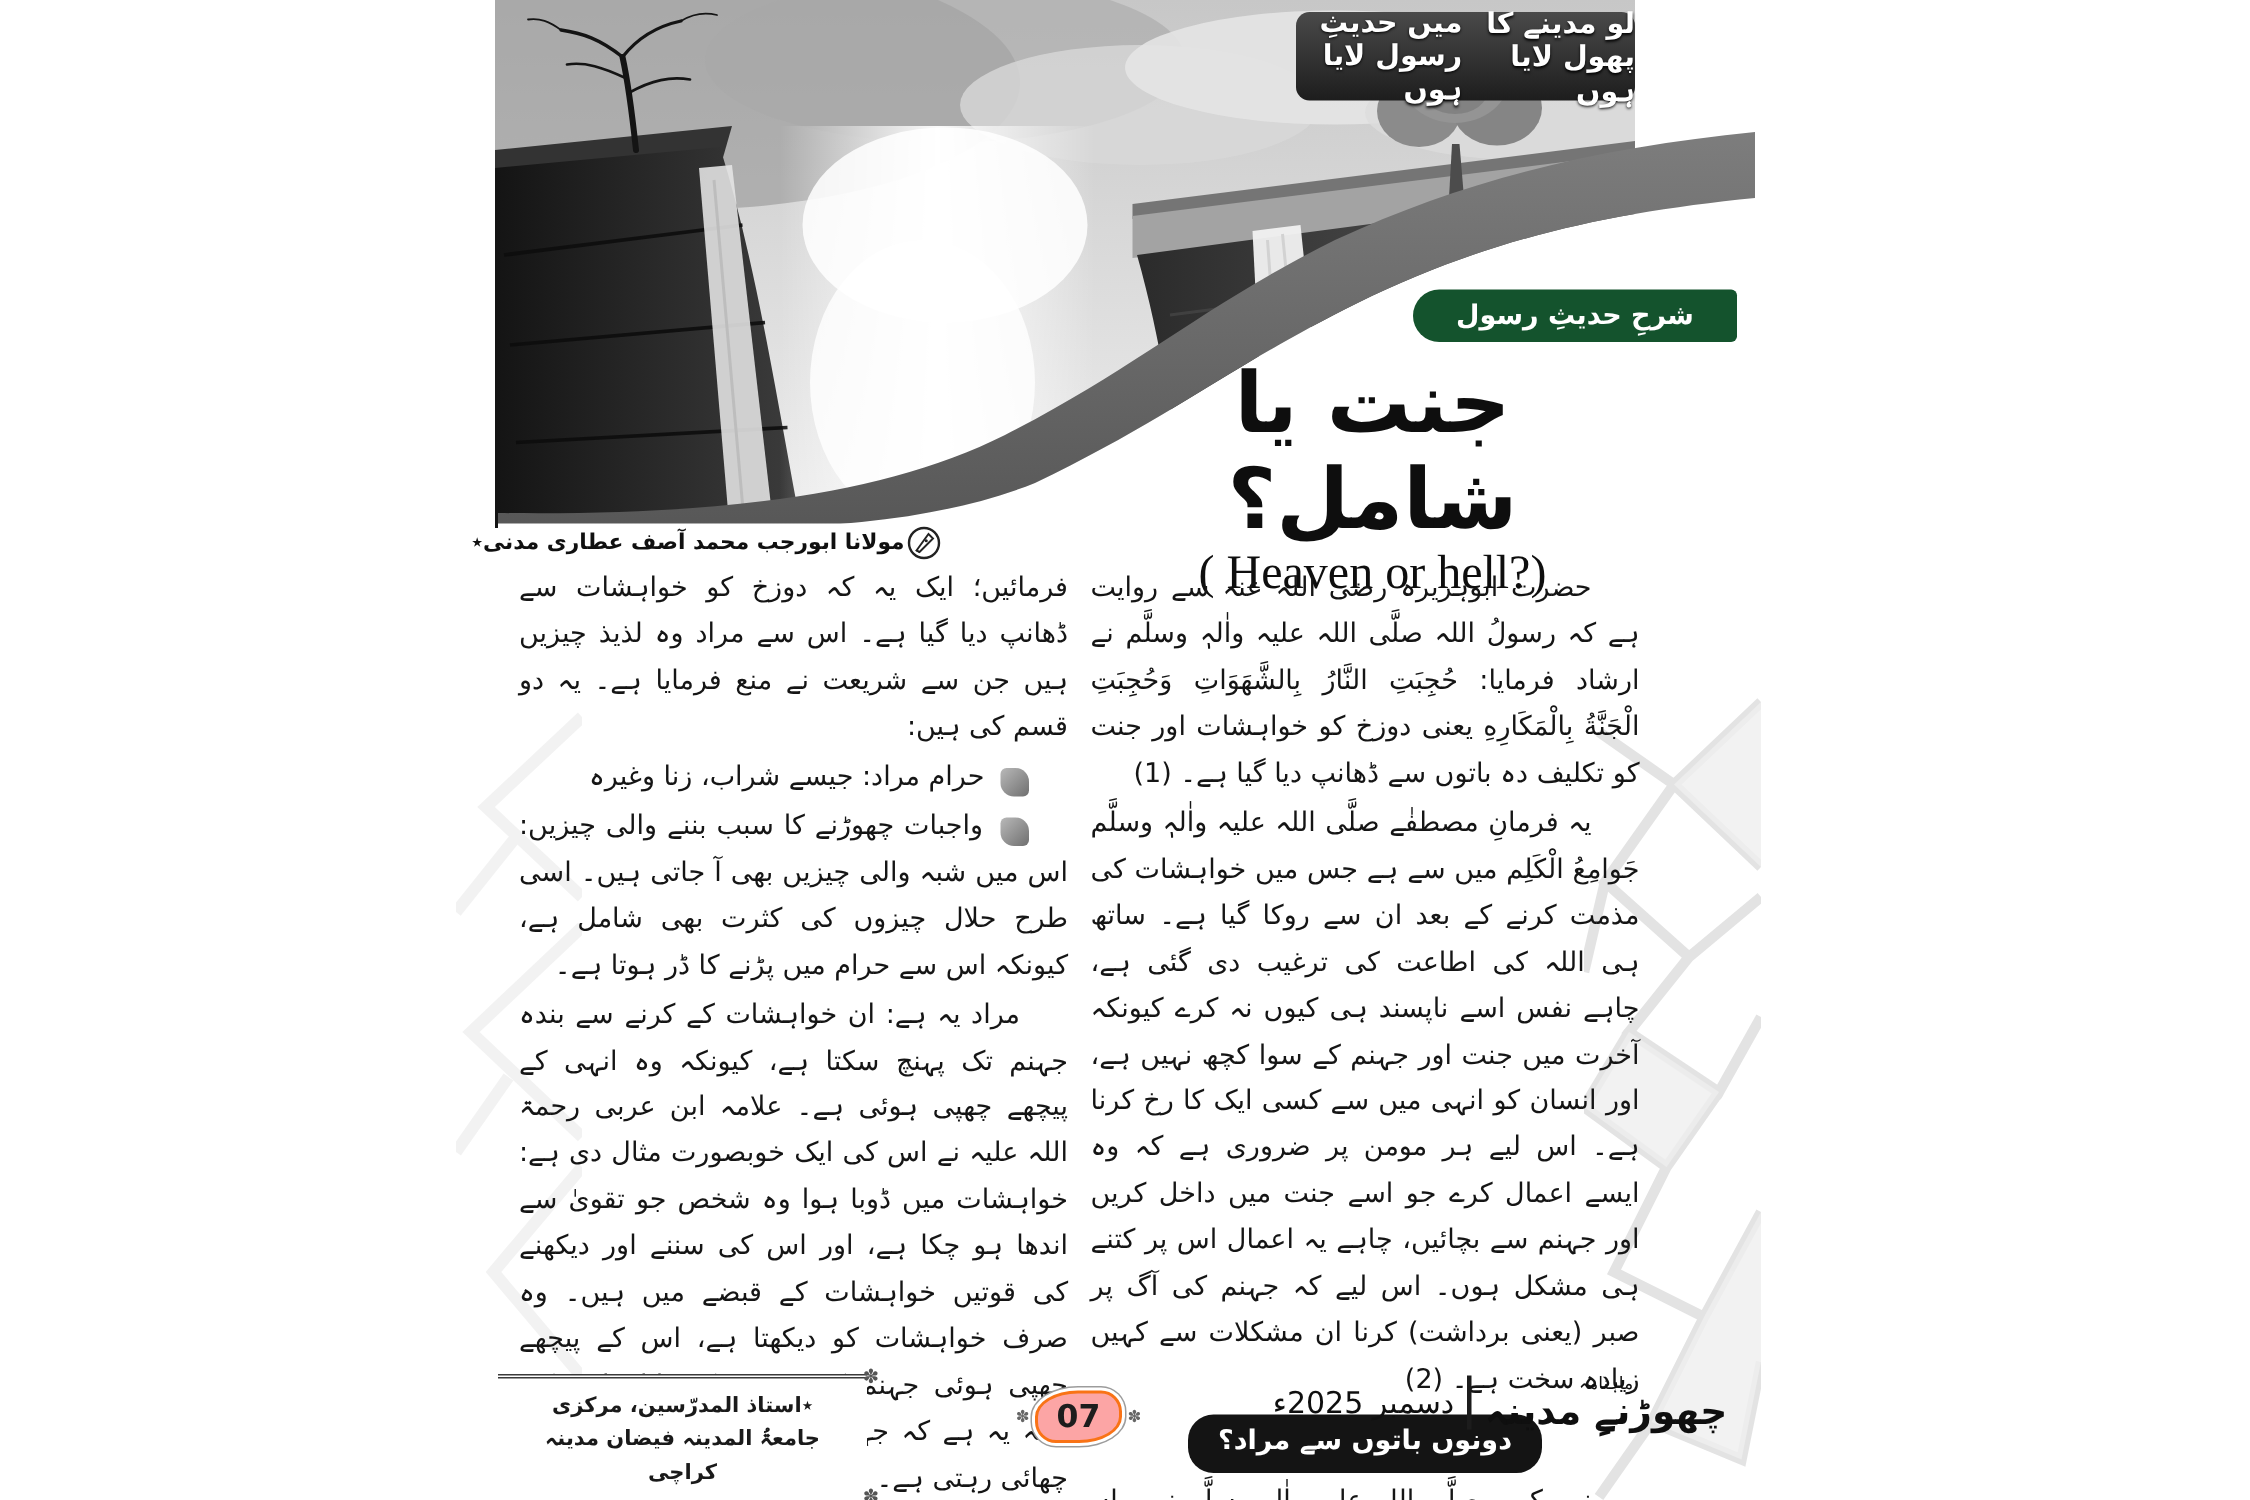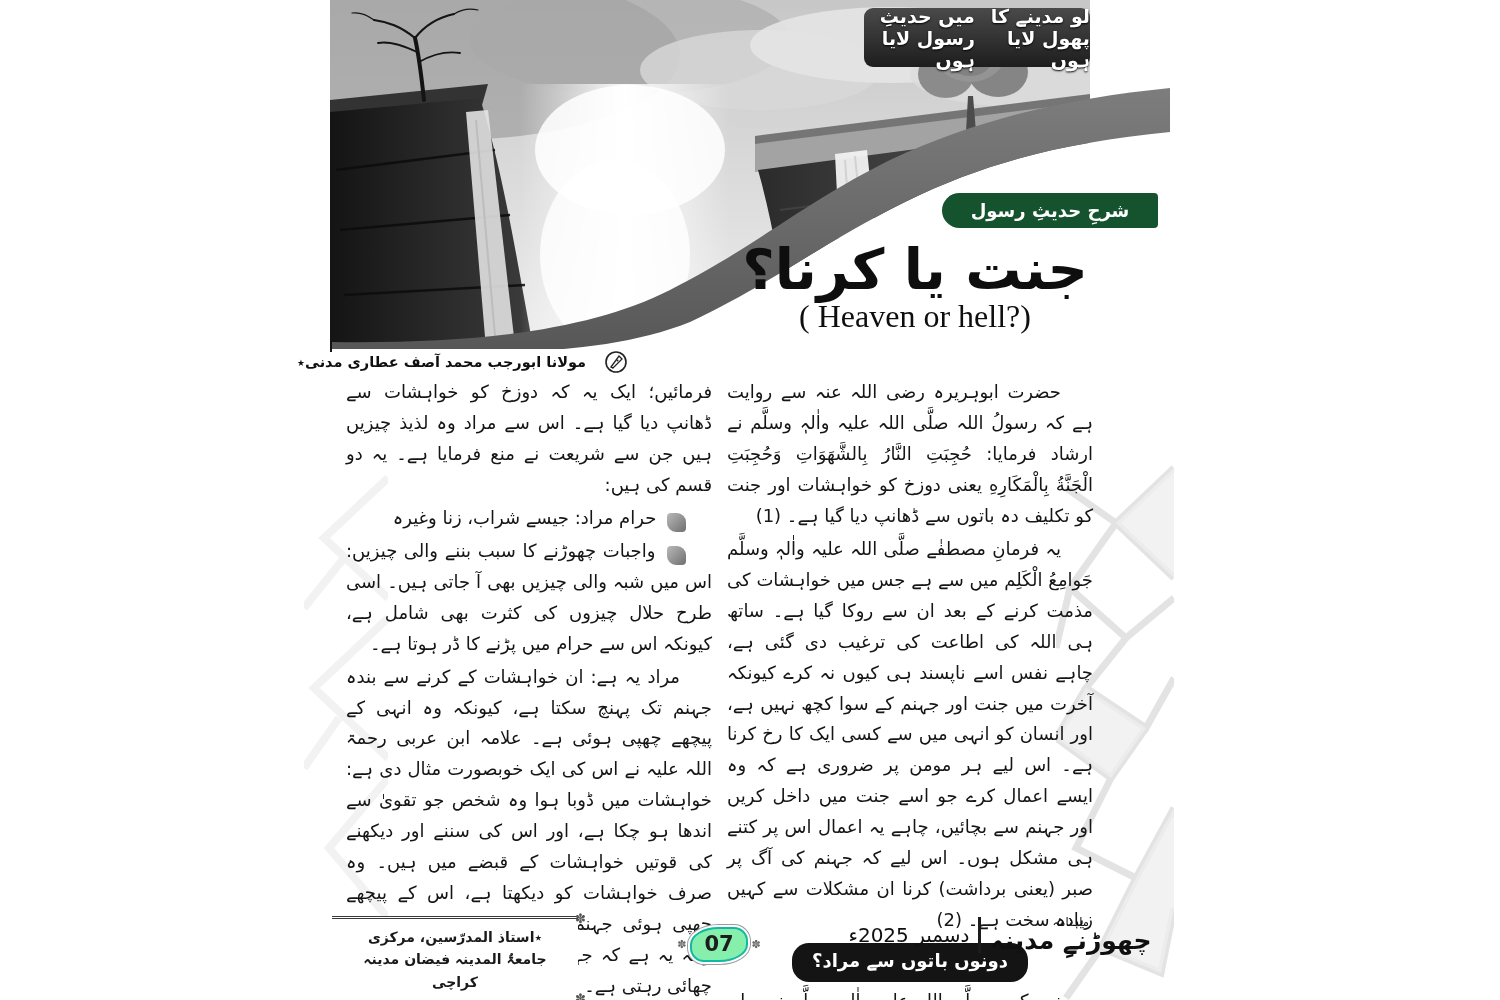--- a/index.html
+++ b/index.html
@@ -23,21 +23,21 @@
     background:#14532d;border-radius:18px 4px 4px 18px;color:#fff;
     display:flex;align-items:center;justify-content:center;
     font-size:18px;font-weight:bold;direction:rtl;
   }
   .title-block{position:absolute;left:402px;top:238px;width:366px;z-index:3;text-align:center;}
   .title-urdu{font-size:56px;font-weight:bold;direction:rtl;color:#0e0e0e;line-height:1.15;}
   .title-english{font-family:"Liberation Serif","DejaVu Serif",serif;font-size:32px;color:#0e0e0e;margin-top:-4px;}
 
   .author-strip{
     position:absolute;left:2px;top:349px;width:296px;height:26px;z-index:3;background:#fff;
-    display:flex;align-items:center;justify-content:flex-end;gap:18px;direction:ltr;
+    display:flex;align-items:center;justify-content:flex-end;gap:1px;direction:ltr;
   }
   .author-name{direction:rtl;font-size:14.5px;font-weight:bold;color:#101010;white-space:nowrap;}
 
   .col{
     position:absolute;top:377px;width:366px;z-index:3;direction:rtl;text-align:justify;
     font-size:18px;line-height:1.72;color:#151515;
   }
   .col-first{left:397px;}
   .col-second{left:16px;}
   .para{margin:0 0 2px 0;}
@@ -60,22 +60,22 @@
   }
   .footnote-orn{position:absolute;font-size:13px;color:#555;}
   .orn-tr{right:-8px;top:-10px;}
   .orn-br{right:-8px;bottom:-10px;}
 
   .page-num-wrap{
     position:absolute;left:346px;top:927px;width:86px;z-index:3;
     display:flex;align-items:center;justify-content:center;gap:4px;color:#666;
   }
   .page-num{
-    border:2px solid #14b8a6;box-shadow:0 0 0 2px #fff,0 0 0 3px #9c9c9c;
-    border-radius:50% 14px 50% 14px;padding:3px 12px 4px;font-size:21px;font-weight:bold;color:#1d1d1d;background:#86efac;
+    border:2px solid #f97316;box-shadow:0 0 0 2px #fff,0 0 0 3px #9c9c9c;
+    border-radius:50% 14px 50% 14px;padding:3px 12px 4px;font-size:21px;font-weight:bold;color:#1d1d1d;background:#fca5a5;
   }
   .num-orn{font-size:11px;}
 
   .credit{
     position:absolute;left:518px;top:916px;width:304px;z-index:3;direction:rtl;
     display:flex;align-items:center;justify-content:center;gap:9px;color:#0f0f0f;
   }
   .credit-name-stack{text-align:center;line-height:1.05;}
   .credit-monthly{font-size:11.5px;letter-spacing:1px;}
   .credit-name{font-size:25px;font-weight:bold;}
@@ -177,21 +177,21 @@
   <div class="poetry-box">
     <div>لو مدینے کا پھول لایا ہوں</div>
     <div>میں حدیثِ رسول لایا ہوں</div>
   </div>
 
   <div class="section-badge">
     <span>شرحِ حدیثِ رسول</span>
   </div>
 
   <div class="title-block">
-    <div class="title-urdu">جنت یا کرنا؟</div>
+    <div class="title-urdu">جنت یا شامل؟</div>
     <div class="title-english">( Heaven or hell?)</div>
   </div>
 
   <div class="author-strip">
     <span class="author-name">مولانا ابورجب محمد آصف عطاری مدنی٭</span>
     <span style="display:inline-flex;">
       <svg width="24" height="24" viewBox="0 0 24 24" aria-hidden="true">
         <circle cx="12" cy="12" r="10" fill="none" stroke="#222" stroke-width="1.6"></circle>
         <path d="M 7,17 L 15,6 L 18,9 L 9,18 Z" fill="#fff" stroke="#222" stroke-width="1.3"></path>
         <path d="M 7,17 L 9,18" stroke="#222" stroke-width="1.3"></path>

